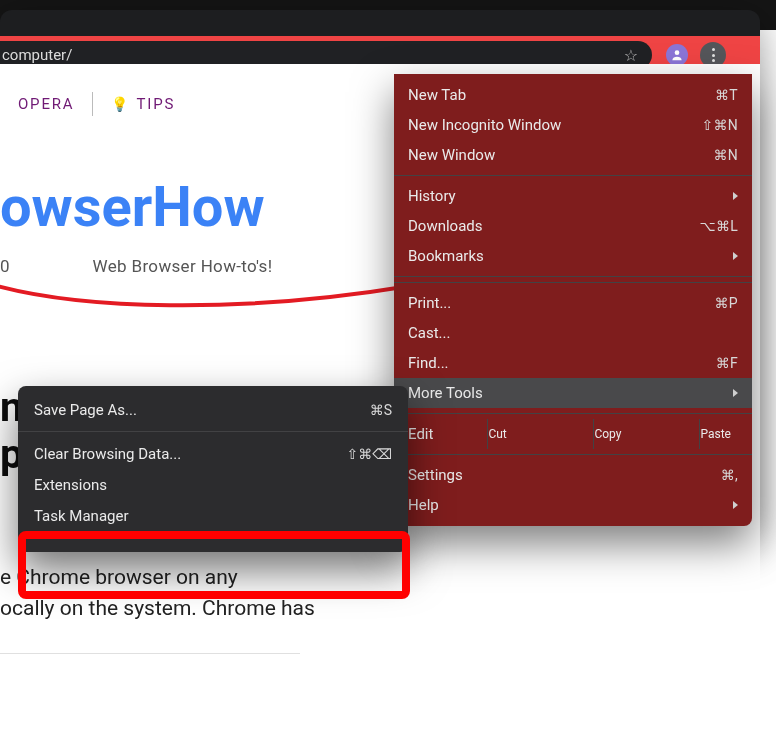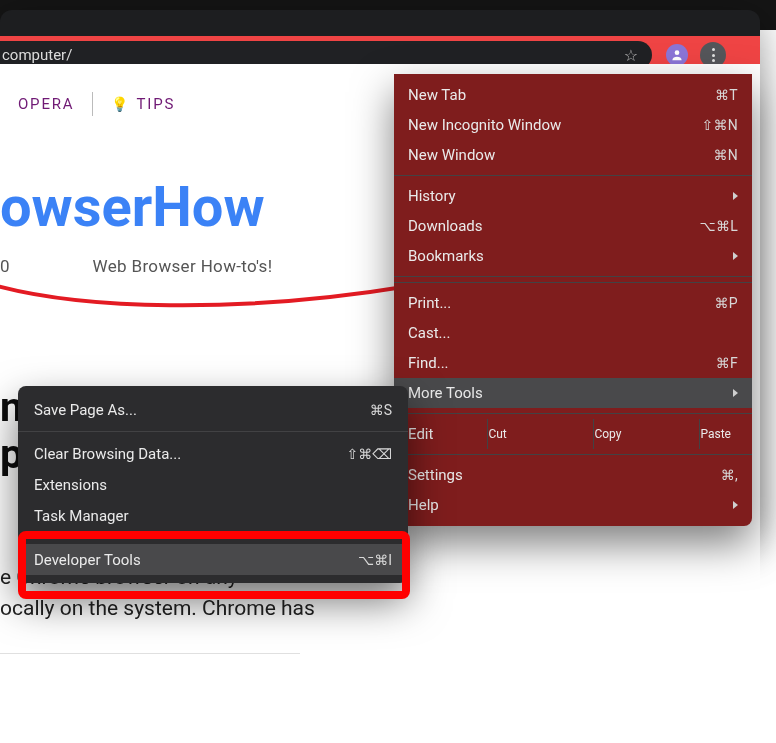--- a/index.html
+++ b/index.html
@@ -358,19 +358,15 @@
   </div>
   <div class="row">
     <span>Extensions</span>
     <span></span>
   </div>
   <div class="row">
     <span>Task Manager</span>
     <span></span>
   </div>
   <div class="sep"></div>
-  <div class="row selected">
-    <span>Developer Tools</span>
-    <span class="accel">⌥⌘I</span>
-  </div>
 </div>
 
 <div class="annot"></div>
 
 </body></html>

